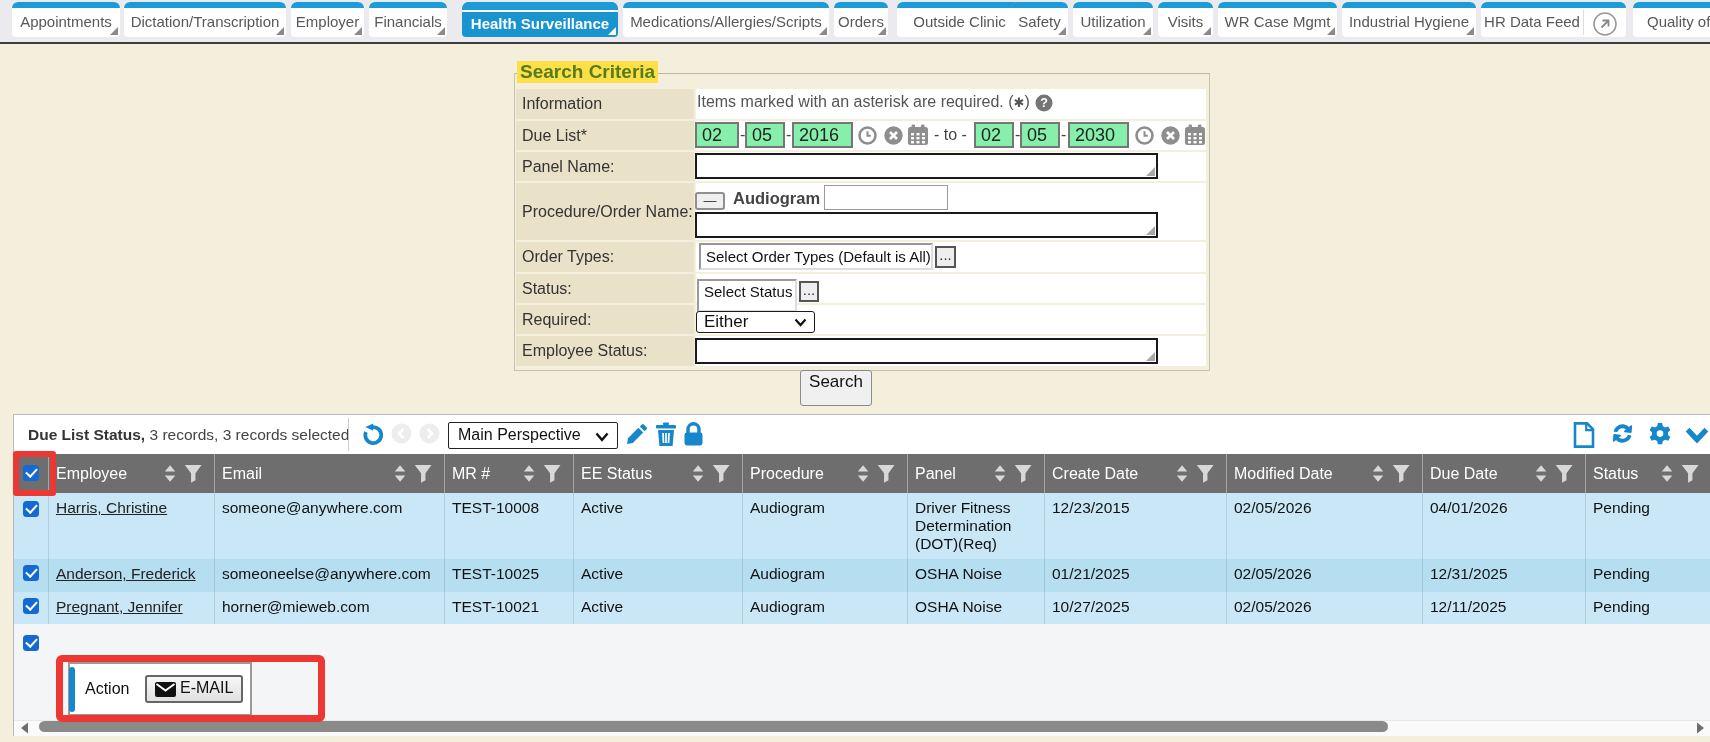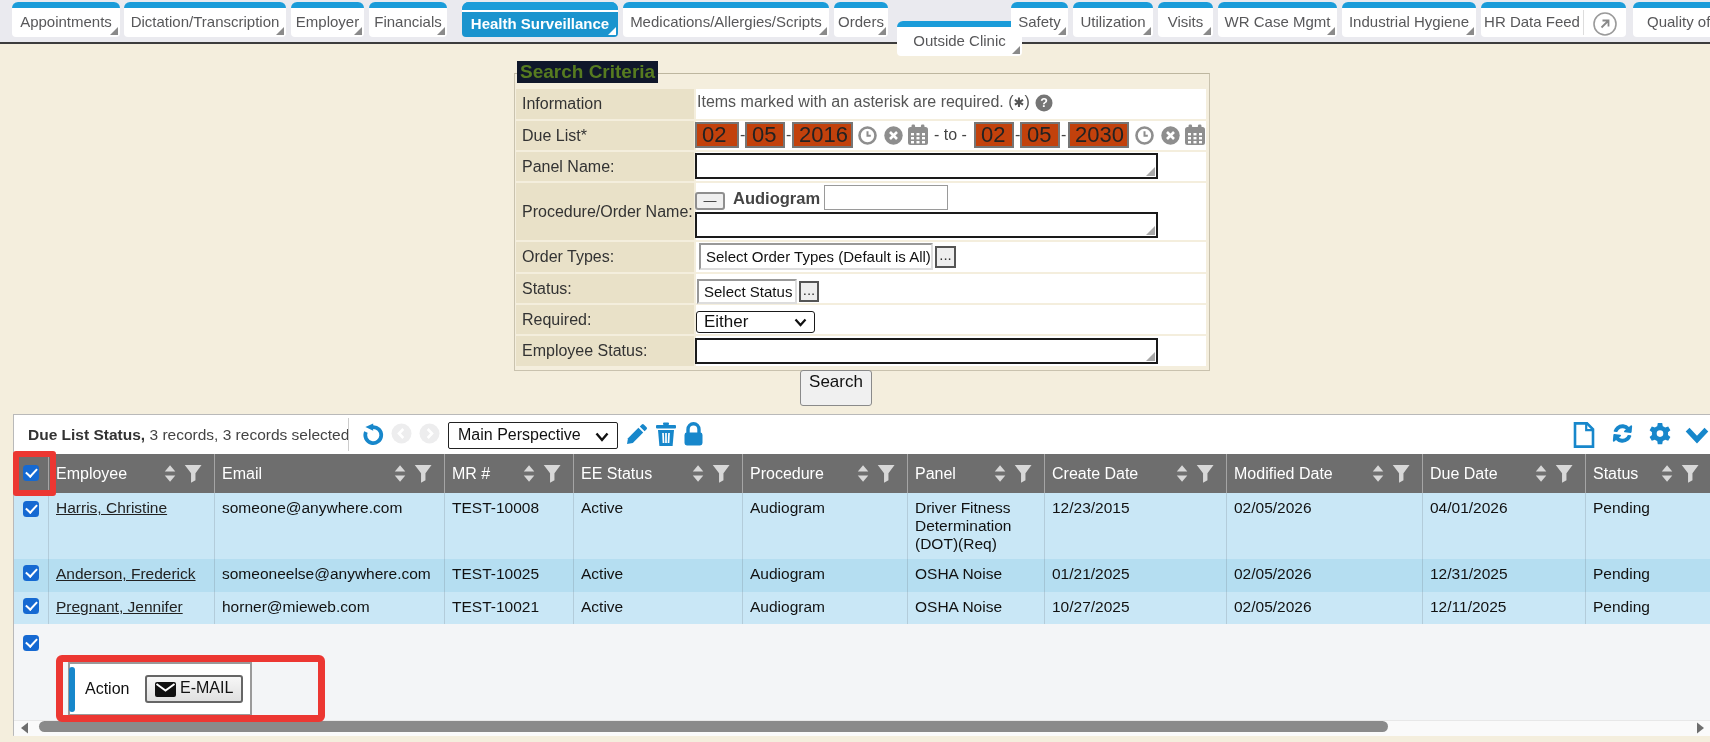--- a/index.html
+++ b/index.html
@@ -11,24 +11,24 @@
   .tab{position:absolute;top:2px;height:35px;background:#fff;border-radius:7px 7px 4px 4px;box-sizing:border-box;}
   .tab .bar{position:absolute;left:0;right:0;top:0;height:6px;background:#1b9cd9;border-radius:7px 7px 0 0;}
   .tab .lbl{position:absolute;left:0;right:0;top:6px;height:29px;line-height:28px;text-align:center;font-size:15px;color:#58585a;white-space:nowrap;}
   .tab .tri{position:absolute;right:2px;bottom:2px;width:0;height:0;border-left:8px solid transparent;border-bottom:8px solid #8a8a8a;}
   .tab.active{background:#1a94ce;}
   .tab.active .bar{background:#1b9cd9;border-bottom:2px solid #fff;height:8px;}
   .tab.active .lbl{top:8px;color:#fff;font-weight:bold;}
   .tab.active .tri{border-bottom-color:#fff;}
   
   #fs{position:absolute;left:514px;top:73px;width:694px;height:296px;border:1px solid #c9c2ae;border-top:1px solid #bdb69f;}
-  #legend{position:absolute;left:517px;top:61px;z-index:5;font-size:19px;font-weight:bold;color:#567b20;background:#0f172a;padding:0 3px;}
+  #legend{position:absolute;left:517px;top:61px;z-index:5;font-size:19px;font-weight:bold;color:#567b20;background:#fde047;padding:0 3px;}
   .frow-l{position:absolute;left:516px;width:178px;background:#e9e1c8;box-sizing:border-box;font-size:16px;color:#333;padding-left:6px;display:flex;align-items:center;}
   .frow-v{position:absolute;left:696px;width:510px;background:#fff;box-sizing:border-box;}
-  .inp{position:absolute;background:#c2410c;border:2px solid #767676;box-sizing:border-box;font-size:22px;color:#222;font-family:"Liberation Sans",sans-serif;padding:0 0 0 5px;display:flex;align-items:center;}
+  .inp{position:absolute;background:#86efac;border:2px solid #767676;box-sizing:border-box;font-size:18px;color:#222;font-family:"Liberation Sans",sans-serif;padding:0 0 0 5px;display:flex;align-items:center;}
   .ta{position:absolute;background:#fff;border:2px solid #1a1a1a;box-sizing:border-box;}
   .ta .grip{position:absolute;right:1px;bottom:1px;width:0;height:0;border-left:9px solid transparent;border-bottom:9px solid #a8a8a8;}
   
   #panel{position:absolute;left:13px;top:414px;width:1697px;height:322px;background:#fff;border-left:1px solid #b9b9b9;border-top:1px solid #b9b9b9;border-bottom:1px solid #c9c9c9;box-sizing:border-box;}
   .hcell{box-sizing:border-box;height:39px;border-right:1px solid #a5a5a5;display:flex;align-items:center;color:#fff;font-size:16px;padding-left:7px;position:relative;}
   .dcell{box-sizing:border-box;border-right:1px solid rgba(100,110,120,0.22);padding:6px 4px 0 7px;font-size:15.5px;color:#111;}
   .cb{position:absolute;width:16px;height:16px;background:#1569d2;border-radius:3.5px;}
   .cb::after{content:"";position:absolute;left:2.6px;top:2.6px;width:9px;height:5px;border-left:2.7px solid #fff;border-bottom:2.7px solid #fff;transform:rotate(-47deg);}
   .sfi{margin-left:auto;display:flex;align-items:center;padding-right:11px;}
   .redbox{position:absolute;border:6px solid #ec3732;box-sizing:border-box;z-index:30;}
@@ -66,21 +66,21 @@
     <div class="tab" style="left:623px;width:206px;">
         <div class="bar"></div>
         <div class="lbl">Medications/Allergies/Scripts</div>
         <div class="tri"></div>
       </div>
     <div class="tab" style="left:834px;width:54px;">
         <div class="bar"></div>
         <div class="lbl">Orders</div>
         <div class="tri"></div>
       </div>
-    <div class="tab" style="left:897px;width:125px;margin-top:19px;">
+    <div class="tab" style="left:897px;width:125px;">
         <div class="bar"></div>
         <div class="lbl">Outside Clinic</div>
         <div class="tri"></div>
       </div>
     <div class="tab" style="left:1011px;width:57px;">
         <div class="bar"></div>
         <div class="lbl">Safety</div>
         <div class="tri"></div>
       </div>
     <div class="tab" style="left:1073px;width:80px;">
@@ -212,21 +212,21 @@
     <div class="abs" style="left:695px;top:192px;width:30px;height:18px;background:#efefef;border:2px solid #8f8f8f;border-radius:3px;box-sizing:border-box;text-align:center;line-height:13px;font-size:13px;color:#333;">—</div>
     <div class="abs" style="left:733px;top:189px;font-size:16.5px;font-weight:bold;color:#444;">Audiogram</div>
     <div class="abs" style="left:824px;top:185px;width:124px;height:25px;background:#fff;border:1.5px solid #9a9a9a;box-sizing:border-box;"></div>
     <div class="ta" style="left:695px;top:212px;width:463px;height:26px;">
         <div class="grip"></div>
       </div>
 
     <div class="abs" style="left:699px;top:243px;width:234px;height:27px;background:#fff;border:2px solid #999;border-right-color:#ddd;border-bottom-color:#ddd;box-sizing:border-box;font-size:15px;color:#111;padding:3px 0 0 5px;white-space:nowrap;overflow:hidden;">Select Order Types (Default is All)</div>
     <div class="abs" style="left:935px;top:246px;width:21px;height:22px;background:#eee;border:2px solid #555;box-sizing:border-box;font-size:15px;color:#333;text-align:center;line-height:14px;">...</div>
 
-    <div class="abs" style="left:697px;top:279px;width:100px;height:25px;background:#fff;border:2px solid #999;border-right-color:#ddd;border-bottom-color:#ddd;box-sizing:border-box;font-size:15px;color:#111;padding:2px 0 0 5px;white-space:nowrap;">Select Status</div>
+    <div class="abs" style="left:697px;top:279px;width:100px;height:33px;background:#fff;border:2px solid #999;border-right-color:#ddd;border-bottom-color:#ddd;box-sizing:border-box;font-size:15px;color:#111;padding:2px 0 0 5px;white-space:nowrap;">Select Status</div>
     <div class="abs" style="left:799px;top:281px;width:20px;height:21px;background:#eee;border:2px solid #555;box-sizing:border-box;font-size:15px;color:#333;text-align:center;line-height:14px;">...</div>
 
     <div class="abs" style="left:696px;top:311px;width:119px;height:22px;background:#fff;border:1.5px solid #1a1a1a;border-radius:3px;box-sizing:border-box;font-size:17px;color:#111;padding:0 0 0 7px;line-height:20px;">Either
       <svg style="position:absolute;right:7px;top:6px;" width="13" height="9" viewBox="0 0 13 9">
           <path d="M1.5 1.5 L6.5 7 L11.5 1.5" fill="none" stroke="#111" stroke-width="2.2"></path>
         </svg>
     </div>
 
     <div class="ta" style="left:695px;top:338px;width:463px;height:26px;">
         <div class="grip"></div>

